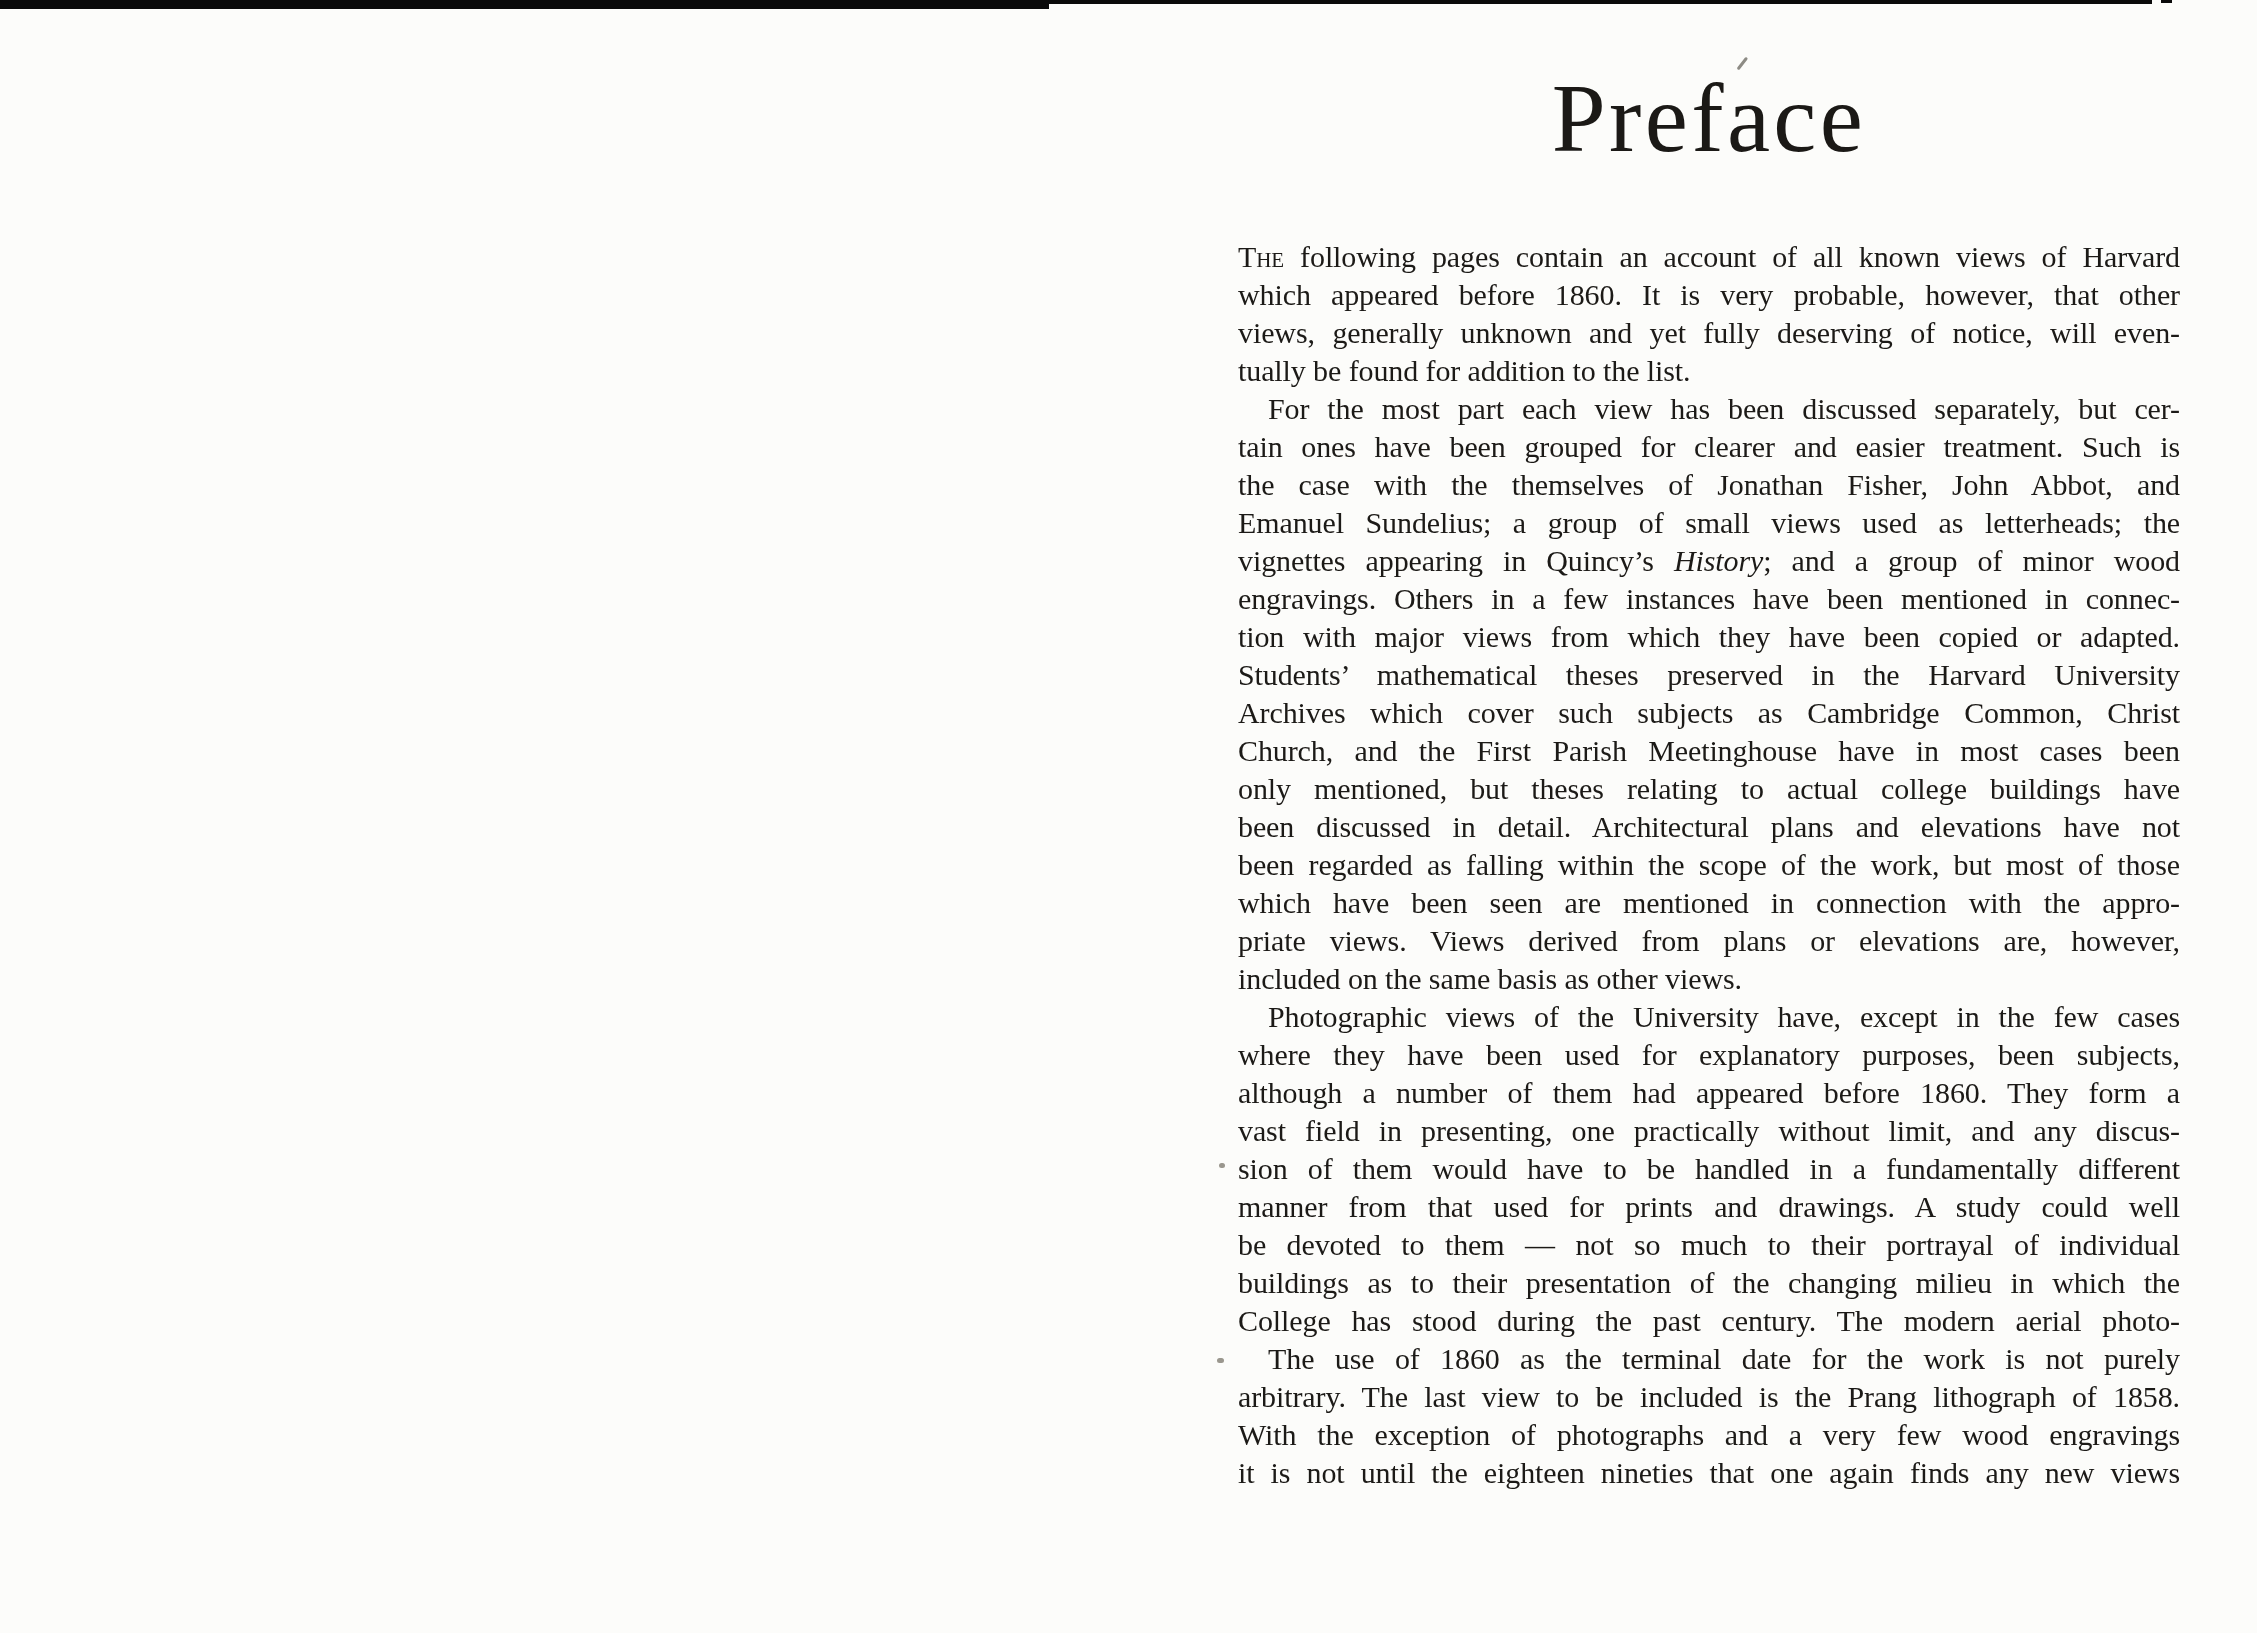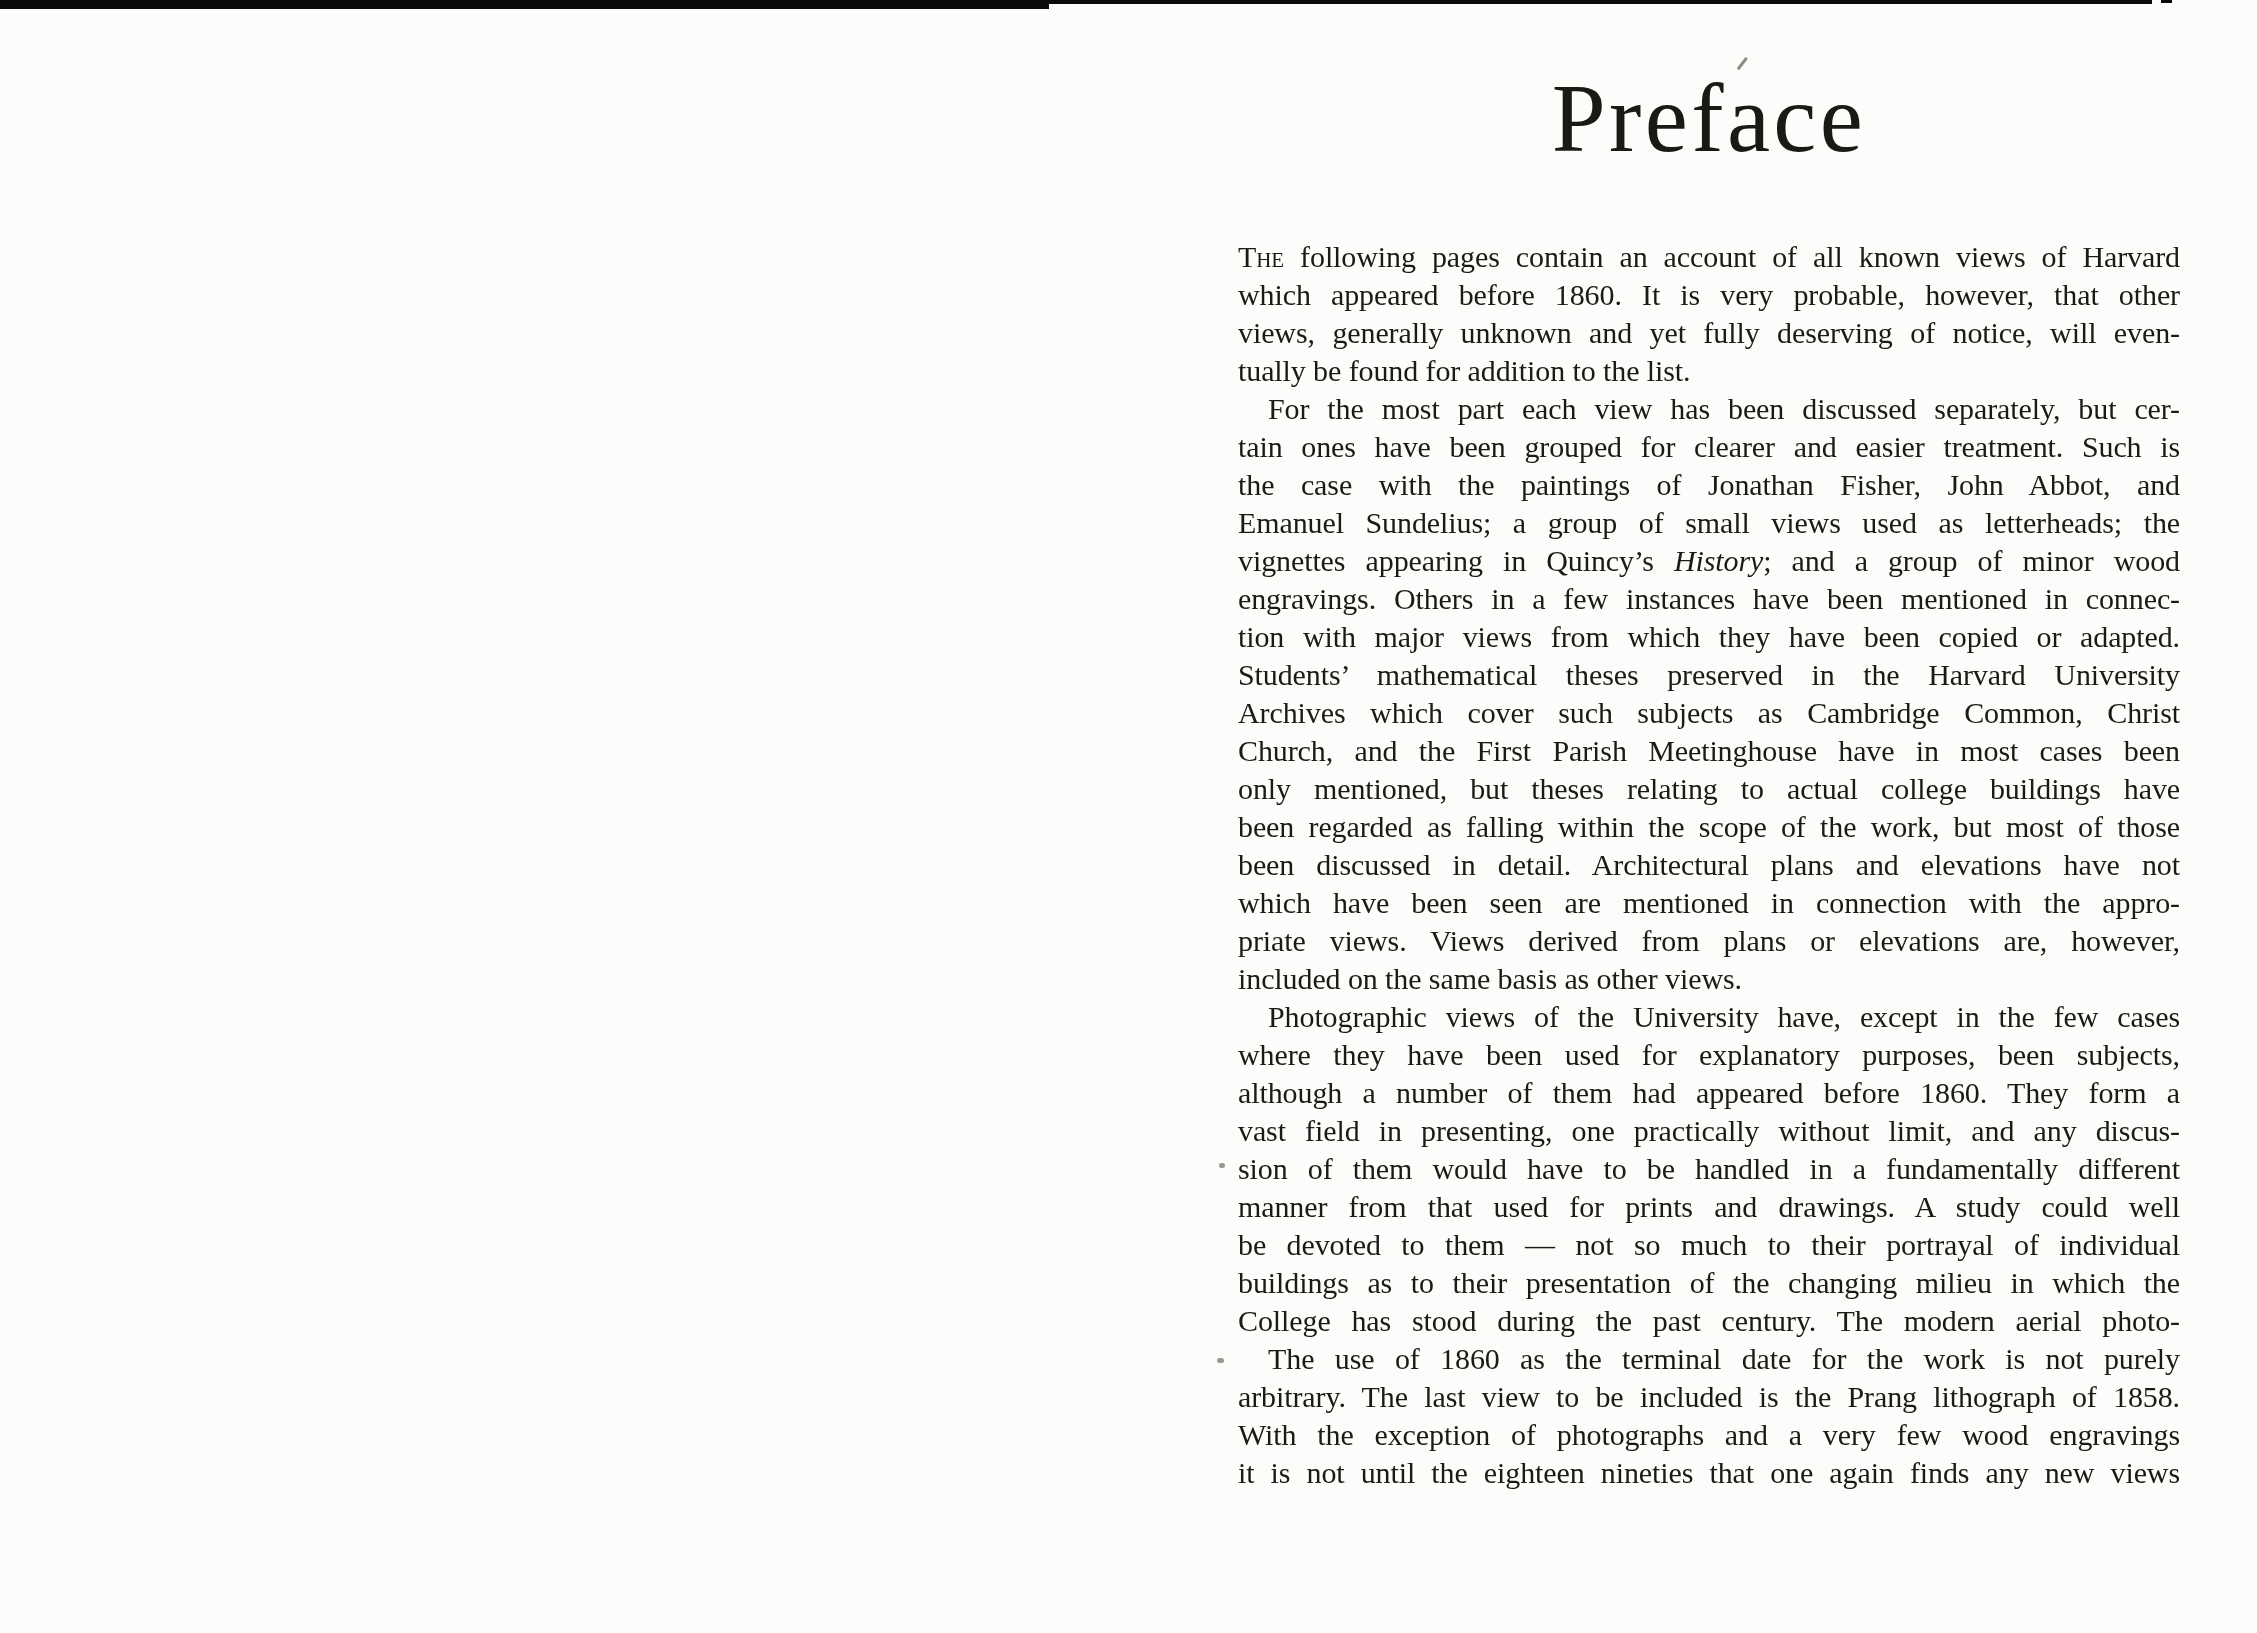--- a/index.html
+++ b/index.html
@@ -73,31 +73,31 @@
     <div id="body-text">
         <div class="para">
           <div class="line"><span class="sc">The</span><span> following pages contain an account of all known views of Harvard</span></div>
           <div class="line"><span>which appeared before 1860.  It is very probable, however, that other</span></div>
           <div class="line"><span>views, generally unknown and yet fully deserving of notice, will even-</span></div>
           <div class="line endline"><span>tually be found for addition to the list.</span></div>
         </div>
         <div class="para">
           <div class="line indent"><span>For the most part each view has been discussed separately, but cer-</span></div>
           <div class="line"><span>tain ones have been grouped for clearer and easier treatment.  Such is</span></div>
-          <div class="line"><span>the case with the paintings of Jonathan Fisher, John Abbot, and</span></div>
+          <div class="line"><span>the case with the themselves of Jonathan Fisher, John Abbot, and</span></div>
           <div class="line"><span>Emanuel Sundelius; a group of small views used as letterheads; the</span></div>
           <div class="line"><span>vignettes appearing in Quincy’s </span><span class="it">History</span><span>; and a group of minor wood</span></div>
           <div class="line"><span>engravings.  Others in a few instances have been mentioned in connec-</span></div>
           <div class="line"><span>tion with major views from which they have been copied or adapted.</span></div>
           <div class="line"><span>Students’ mathematical theses preserved in the Harvard University</span></div>
           <div class="line"><span>Archives which cover such subjects as Cambridge Common, Christ</span></div>
           <div class="line"><span>Church, and the First Parish Meetinghouse have in most cases been</span></div>
           <div class="line"><span>only mentioned, but theses relating to actual college buildings have</span></div>
+          <div class="line"><span>been discussed in detail.  Architectural plans and elevations have not</span></div>
           <div class="line"><span>been regarded as falling within the scope of the work, but most of those</span></div>
-          <div class="line"><span>been discussed in detail.  Architectural plans and elevations have not</span></div>
           <div class="line"><span>which have been seen are mentioned in connection with the appro-</span></div>
           <div class="line"><span>priate views.  Views derived from plans or elevations are, however,</span></div>
           <div class="line endline"><span>included on the same basis as other views.</span></div>
         </div>
         <div class="para">
           <div class="line indent"><span>Photographic views of the University have, except in the few cases</span></div>
           <div class="line"><span>where they have been used for explanatory purposes, been subjects,</span></div>
           <div class="line"><span>although a number of them had appeared before 1860.  They form a</span></div>
           <div class="line"><span>vast field in presenting, one practically without limit, and any discus-</span></div>
           <div class="line"><span>sion of them would have to be handled in a fundamentally different</span></div>

